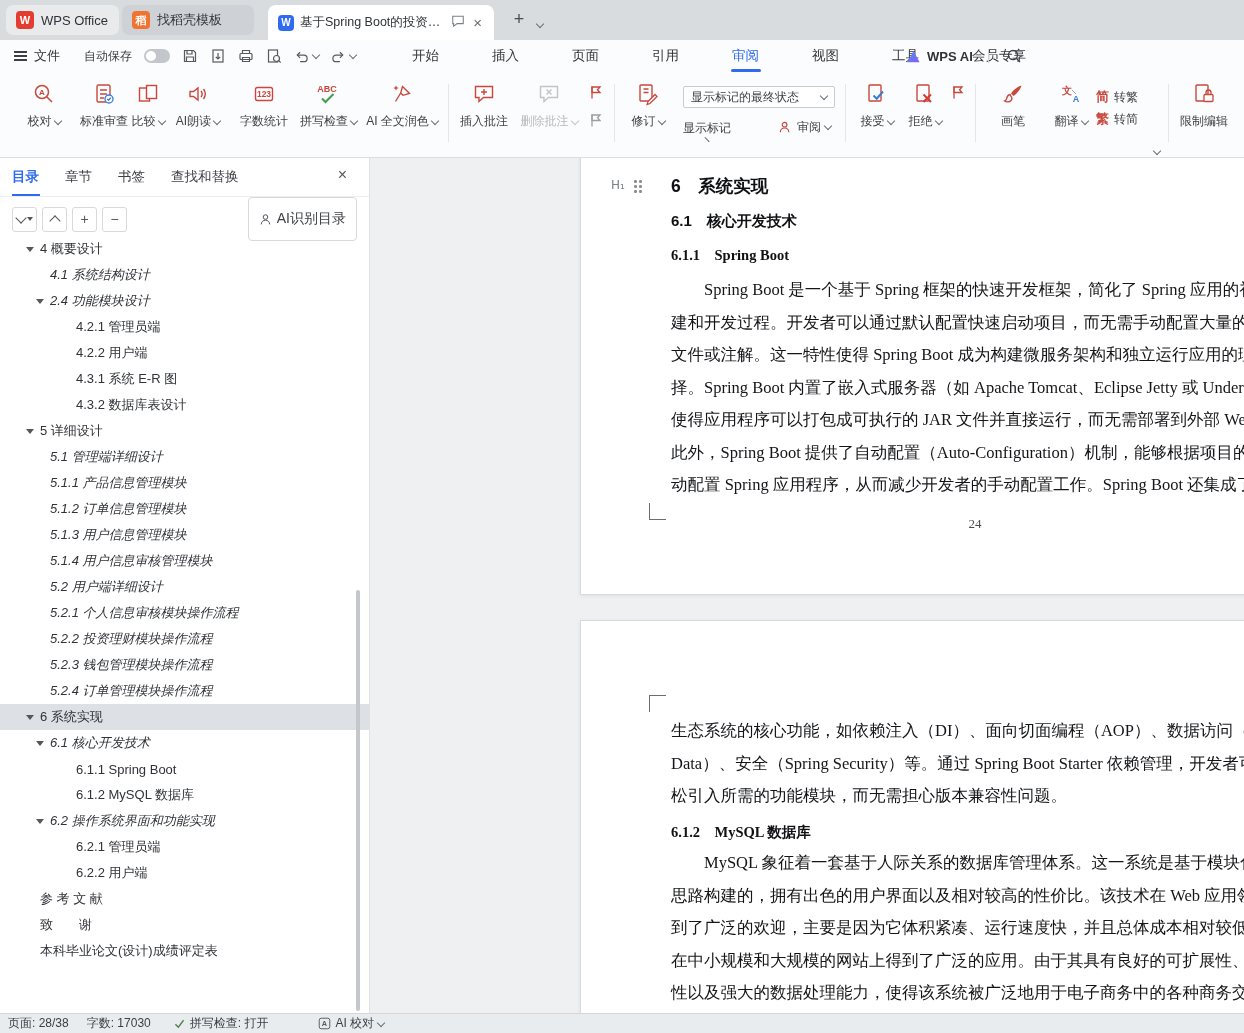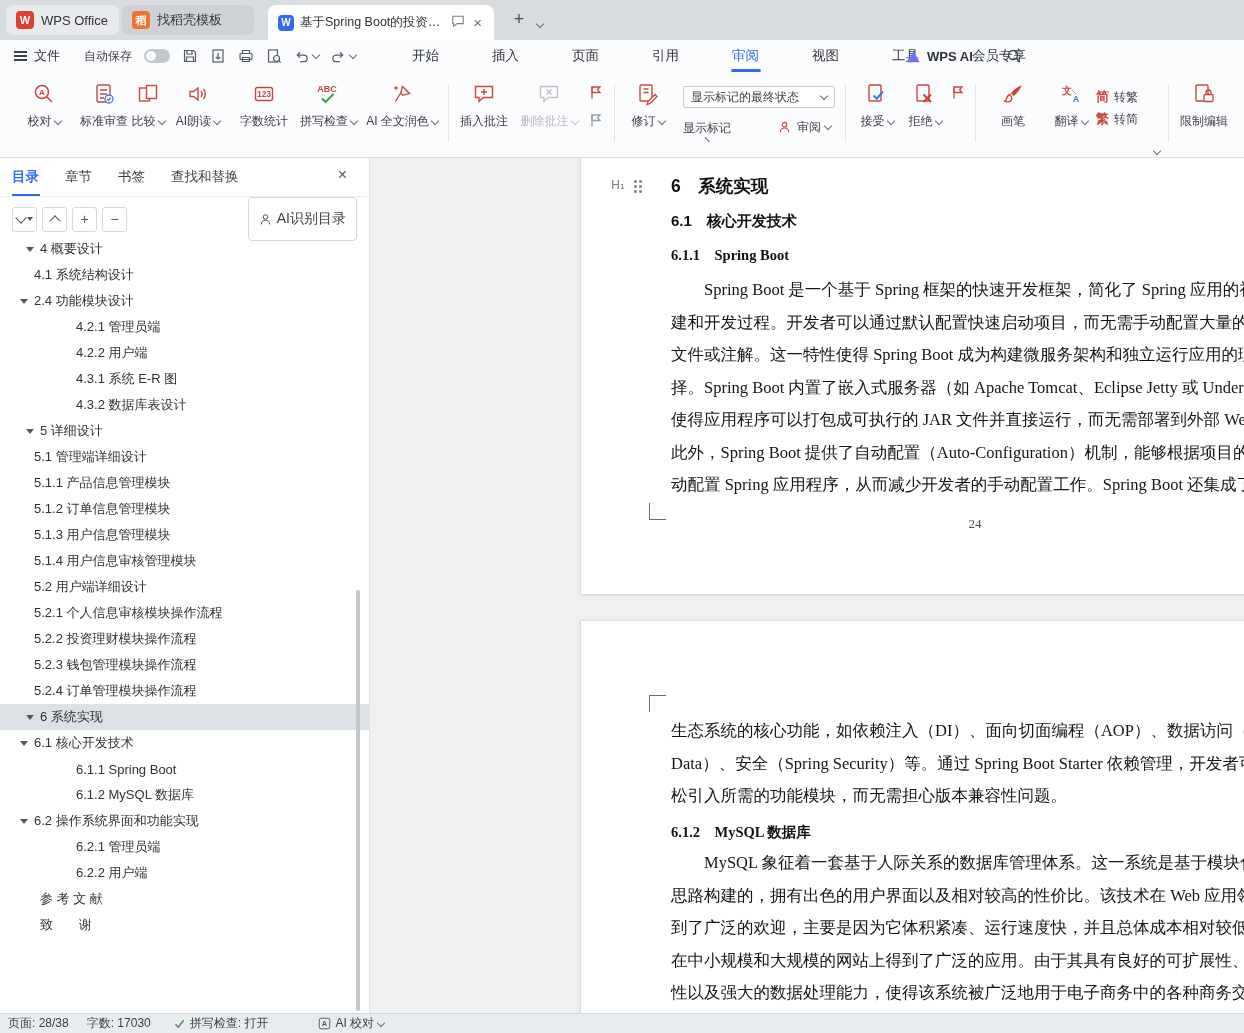--- a/index.html
+++ b/index.html
@@ -75,21 +75,21 @@
   .chev{display:inline-block;width:7px;height:7px;border-right:1.4px solid #54575c;border-bottom:1.4px solid #54575c;}
   .chev.down{transform:rotate(45deg);margin-top:-3px;}
   .chev.up{transform:rotate(-135deg);margin-top:3px;}
   .minicar{width:0;height:0;border-left:3px solid transparent;border-right:3px solid transparent;
            border-top:4px solid #54575c;margin-left:2px;}
   .ai-btn{margin-left:auto;height:44px;border:1px solid #d7dadd;border-radius:4px;background:#fff;
           display:flex;align-items:center;gap:5px;padding:0 10px;font-size:14px;color:#3c3f44;box-sizing:border-box;}
   .toc-list{position:absolute;left:0;top:84px;right:0;bottom:0;overflow:hidden;}
   .toc-row{height:26px;display:flex;align-items:center;font-size:13px;color:#2f3237;cursor:default;white-space:nowrap;}
   .toc-row.lvl1{padding-left:26px;}
-  .toc-row.lvl2{padding-left:20px;}
+  .toc-row.lvl2{padding-left:36px;font-style:italic;}
   .toc-row.lvl3{padding-left:62px;}
   .toc-row.selected{background:#dde0e4;}
   .toc-row.clip-top{margin-top:-6px;padding-left:26px;}
   .tri{flex:0 0 14px;display:flex;align-items:center;}
   .tri::before{content:"";display:none;width:0;height:0;border-left:4px solid transparent;
                border-right:4px solid transparent;border-top:5px solid #54575c;}
   .toc-row.arrow .tri::before{display:block;}
   .side-scroll{position:absolute;right:9px;top:432px;width:4px;height:421px;background:#c4c7cc;border-radius:2px;}
   
   .canvas{position:absolute;left:370px;top:158px;width:874px;height:855px;background:#eef0f2;overflow:hidden;}
@@ -646,20 +646,24 @@
         <div class="toc-row lvl1">
           <span class="tri"></span>
           <span>参 考 文 献</span>
         </div>
 
         <div class="toc-row lvl1">
           <span class="tri"></span>
           <span>致　　谢</span>
         </div>
 
+        <div class="toc-row lvl1">
+          <span class="tri"></span>
+          <span>本科毕业论文(设计)成绩评定表</span>
+        </div>
       </div>
     <div class="side-scroll"></div>
   </div>
 
   <div class="canvas">
 
     <div class="page page1">
       <span class="h1-handle">H₁</span>
       <span class="dots"></span>
       <div class="doc-h1">6　系统实现</div>

